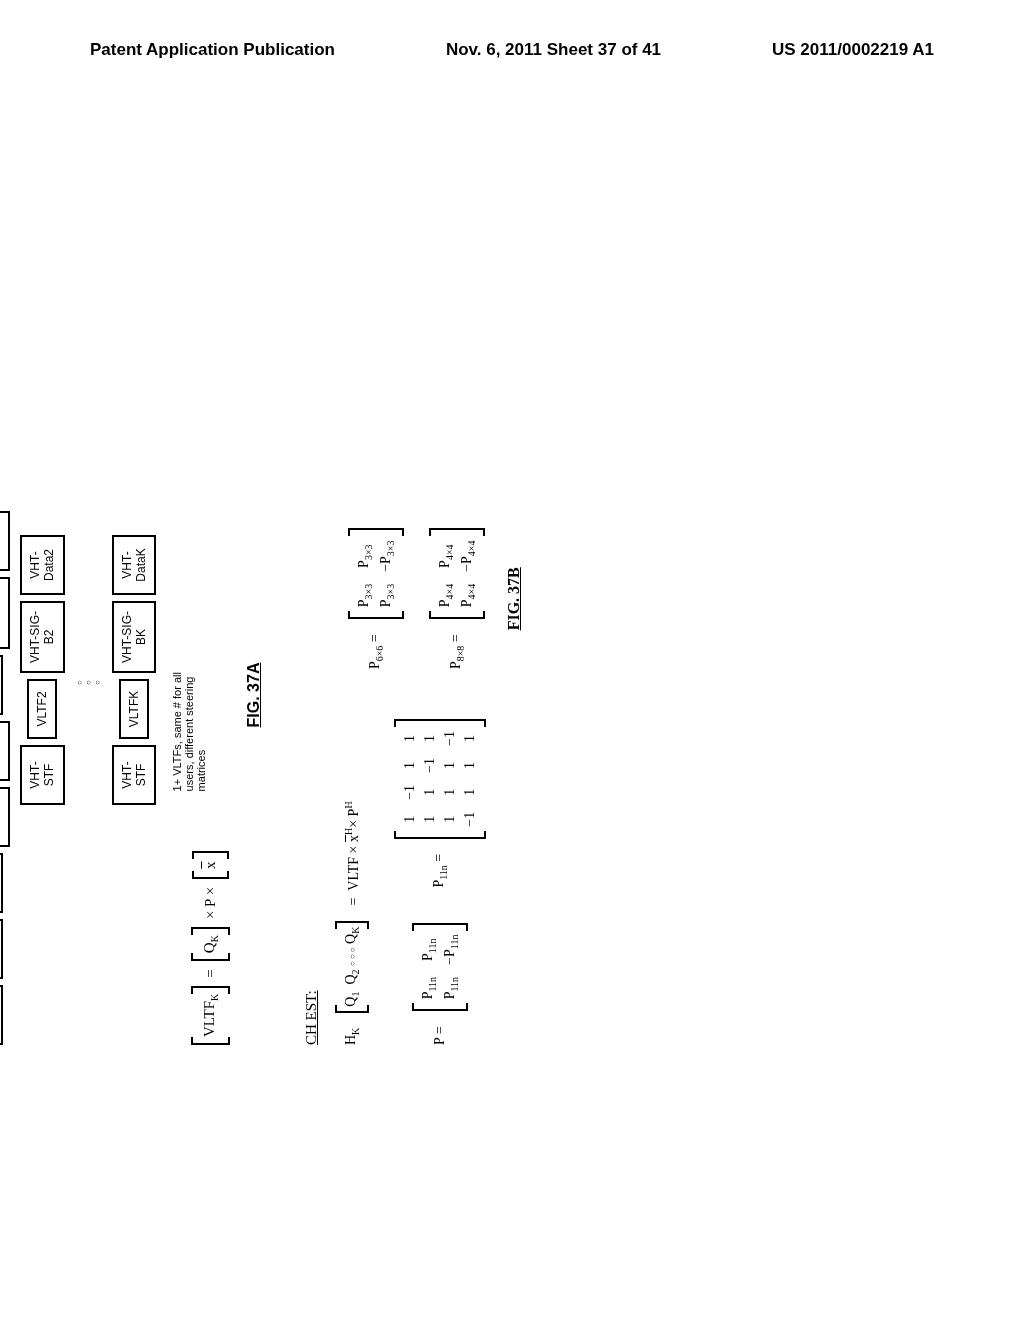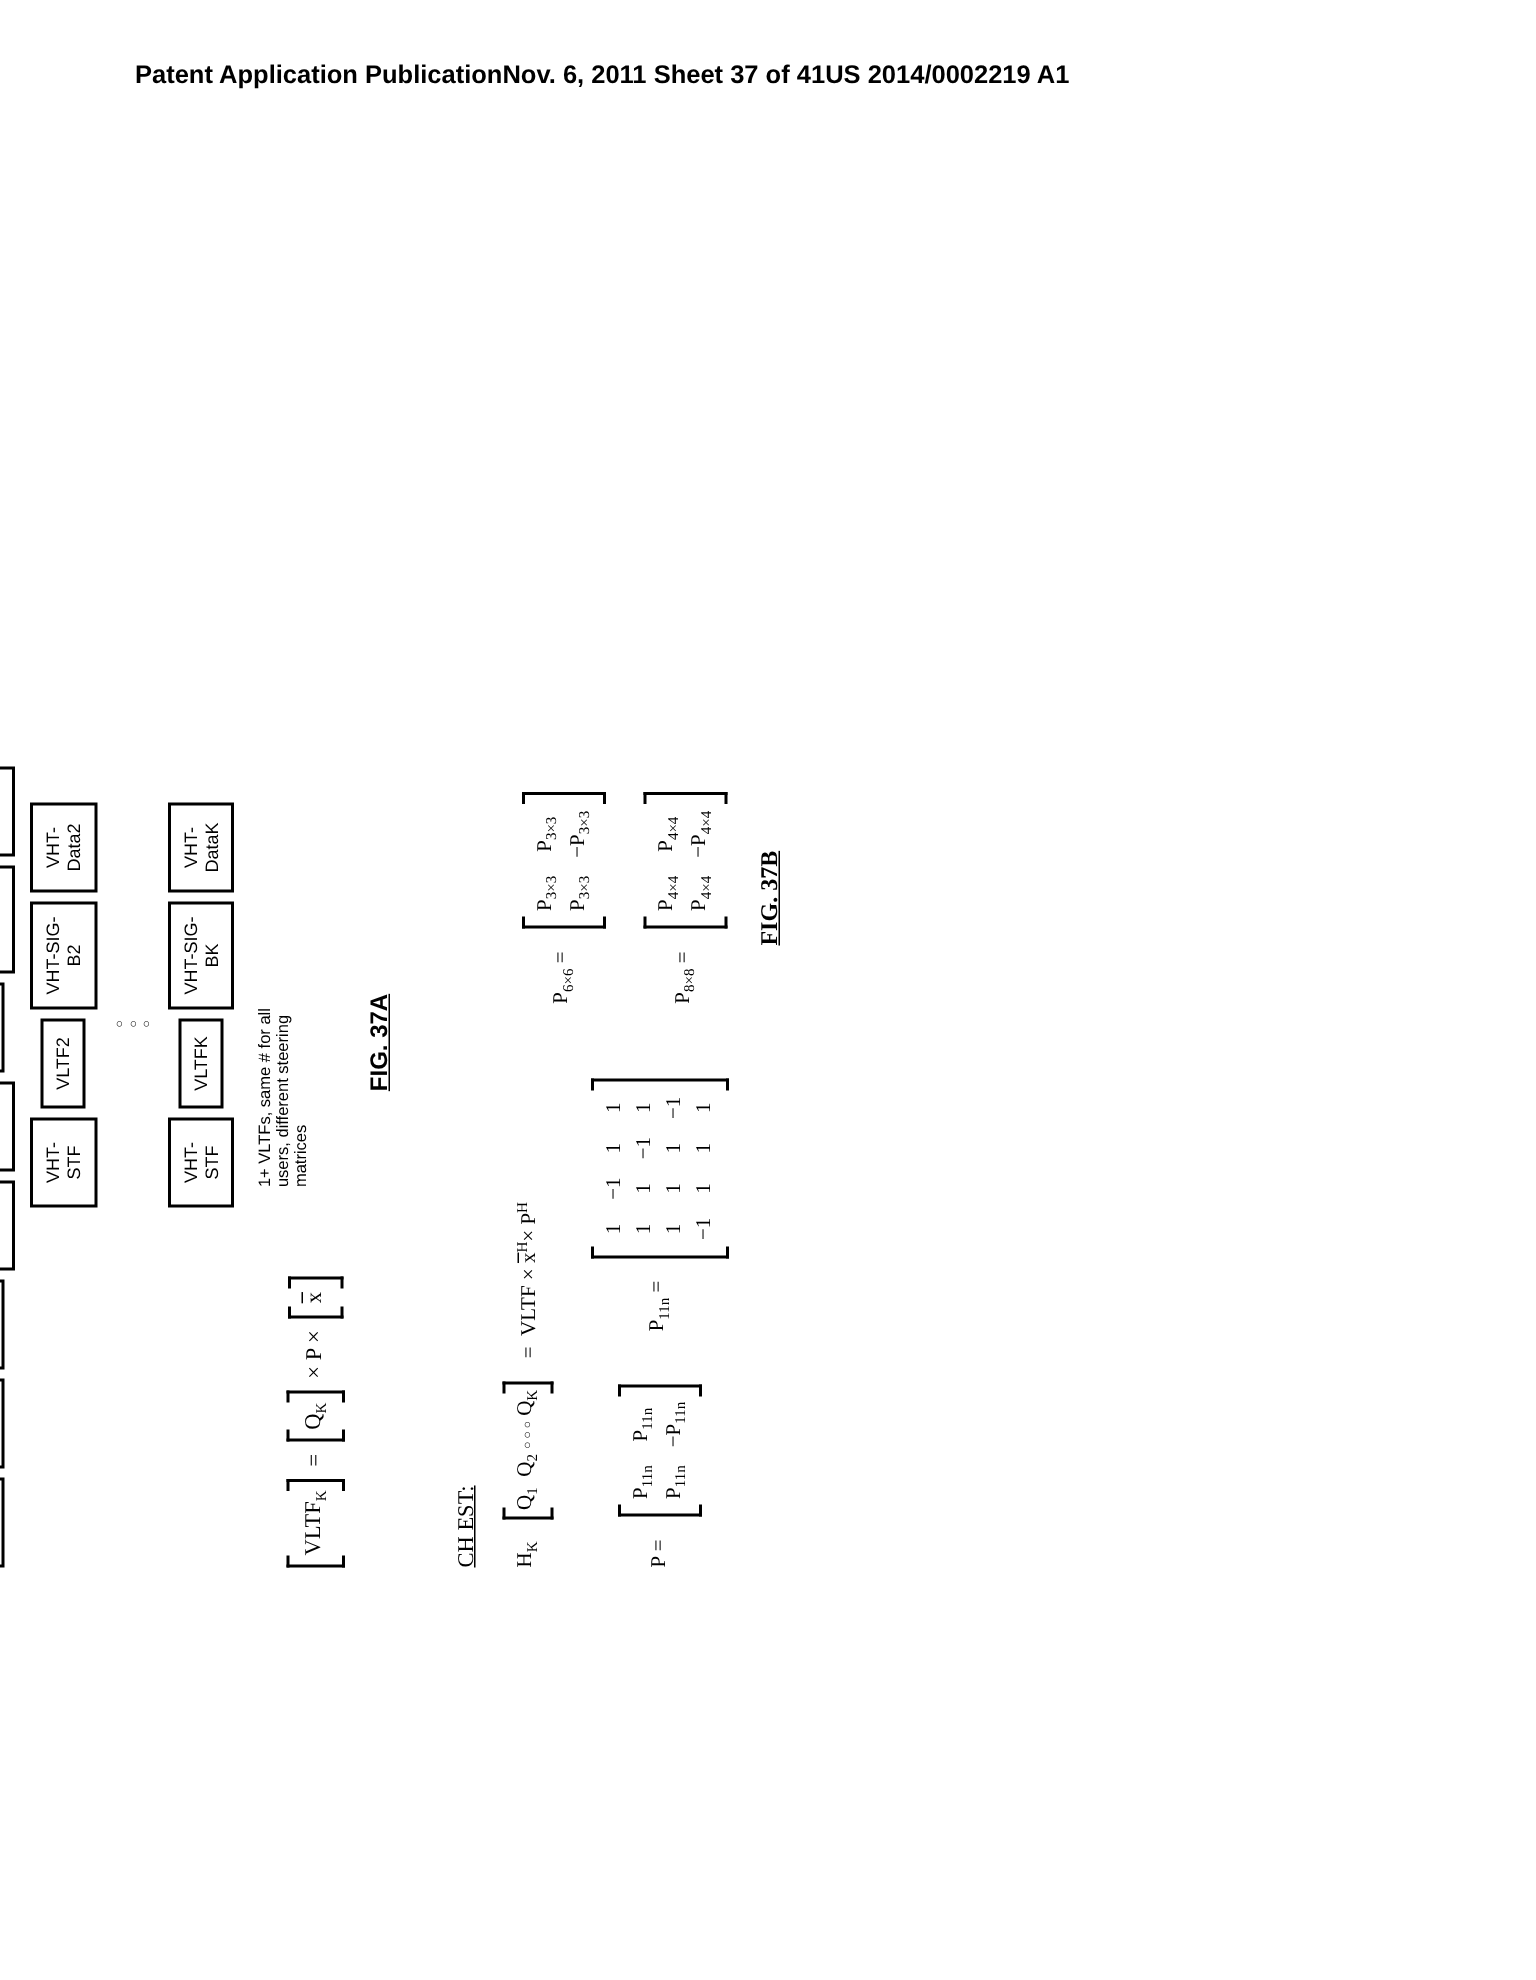--- a/index.html
+++ b/index.html
@@ -6,21 +6,21 @@
       font-family: Arial, sans-serif;
       margin: 0;
       padding: 0;
       width: 1024px;
       height: 1320px;
       background: white;
       position: relative;
     }
     .header {
       display: flex;
-      justify-content: flex-start;
+      justify-content: space-between;
       padding: 40px 90px 10px 90px;
       font-size: 17px;
       font-weight: bold;
     }
     .content-area {
       position: relative;
       width: 700px;
       height: 1050px;
       margin-left: 140px;
       margin-top: 100px;
@@ -149,21 +149,21 @@
       font-size: 10px;
       vertical-align: super;
     }
   </style>
 </head>
 <body>
 
 <div class="header">
   <span>Patent Application Publication</span>
   <span>Nov. 6, 2011  Sheet 37 of 41</span>
-  <span>US 2014/0002219 A1</span>
+  <span>US 2011/0002219 A1</span>
 </div>
 
 <div class="content-area">
 
   <div class="packet-structure">
     <div class="row">
       <div class="box">L-STF</div>
       <div class="box">L-LTF</div>
       <div class="box">L-SIG</div>
       <div class="box">VHT-SIG-A</div>

